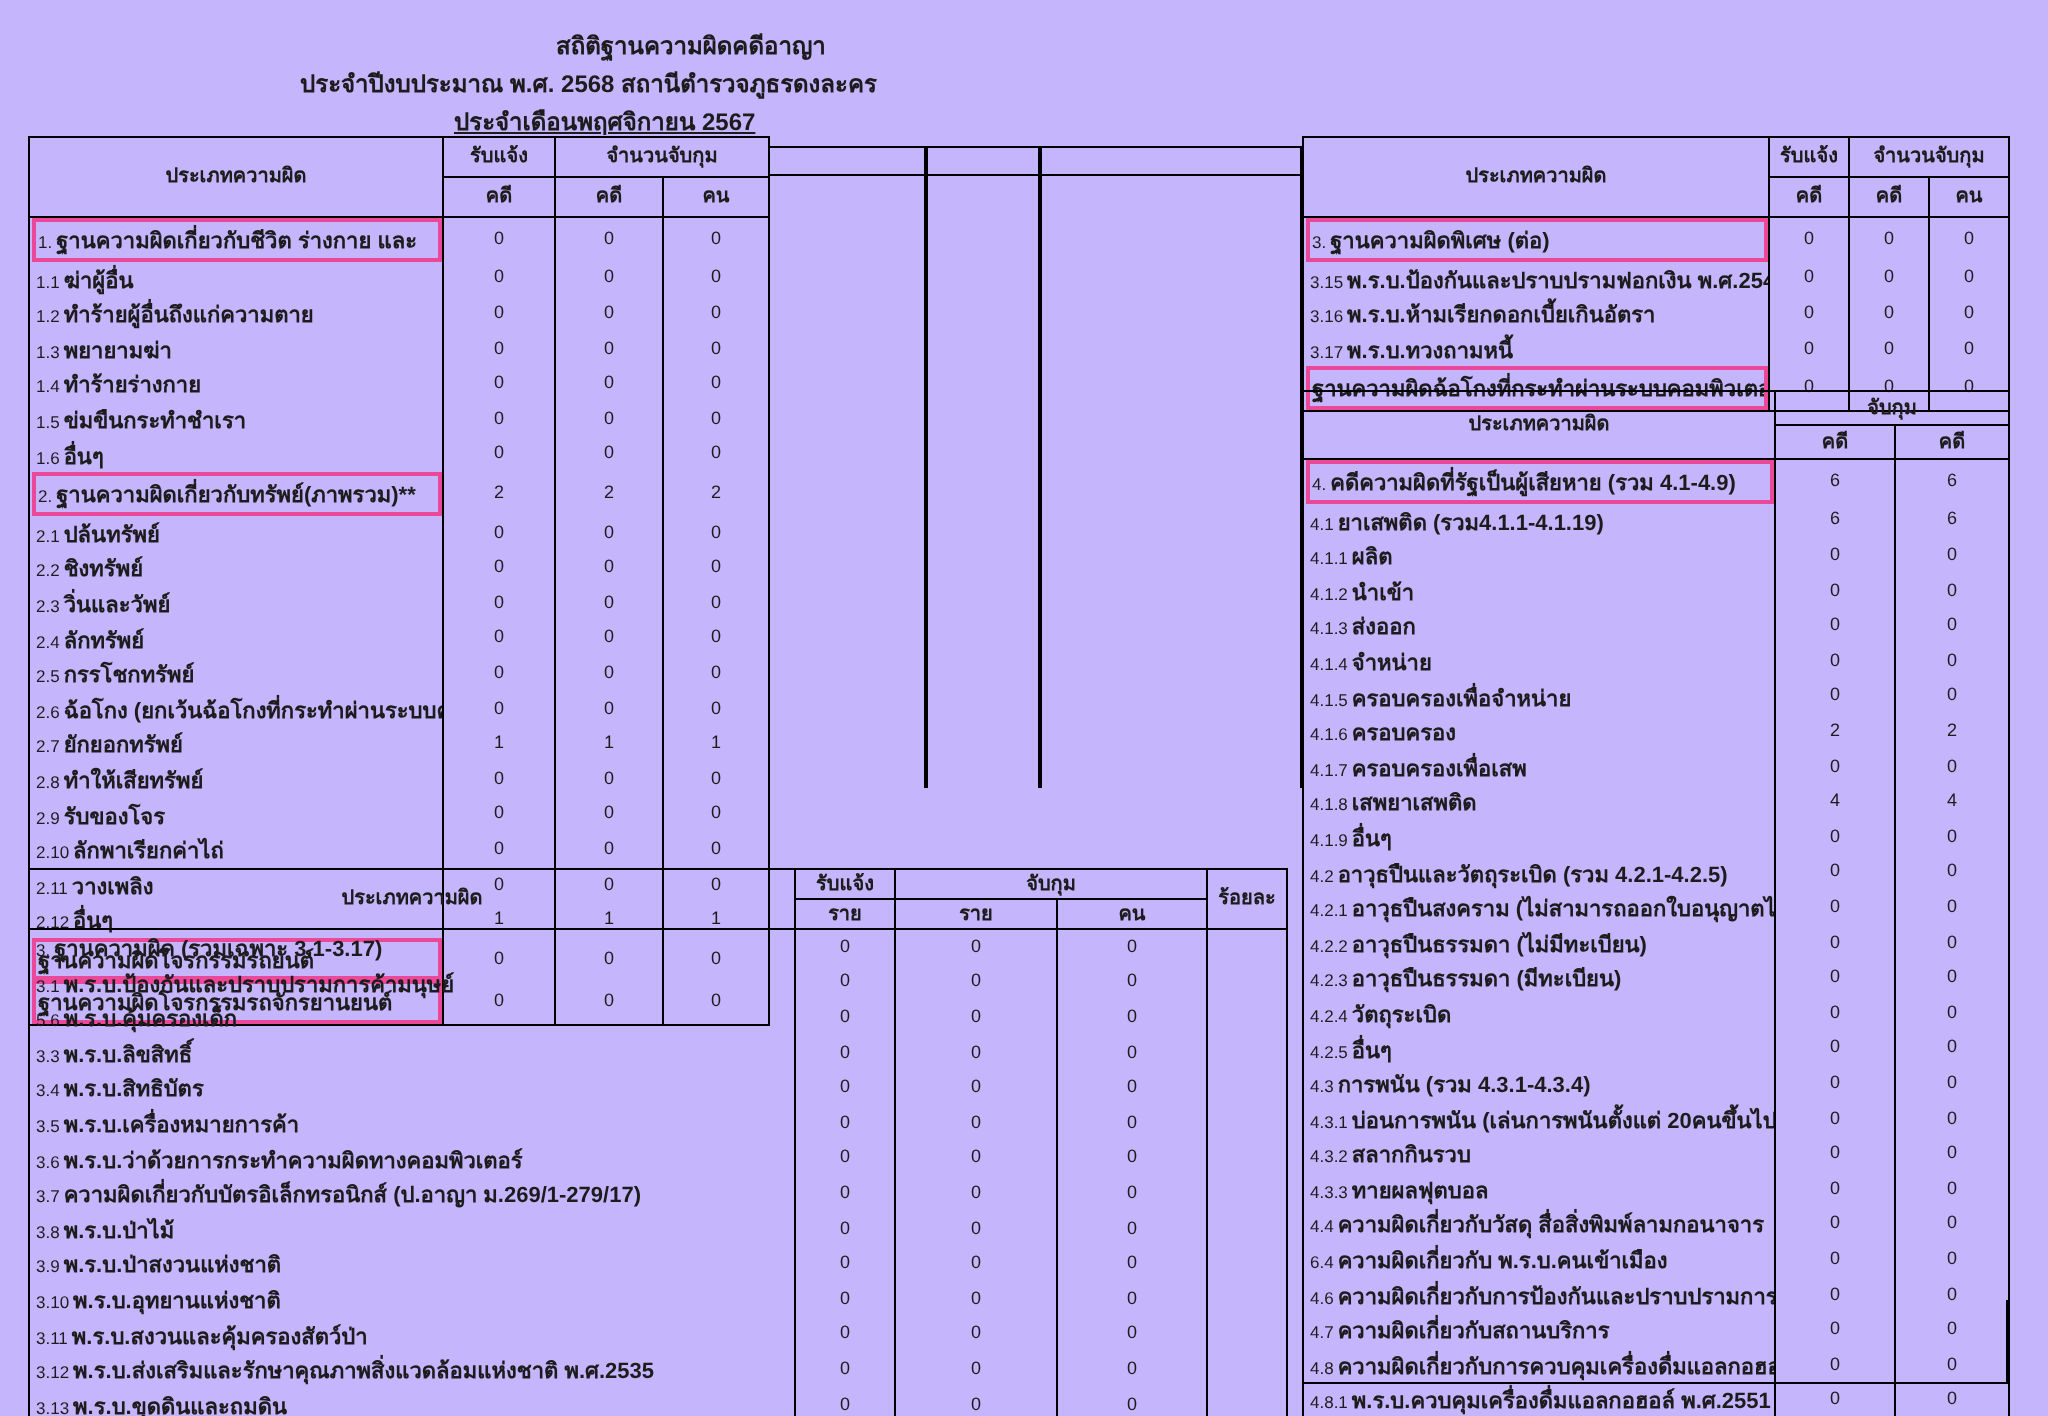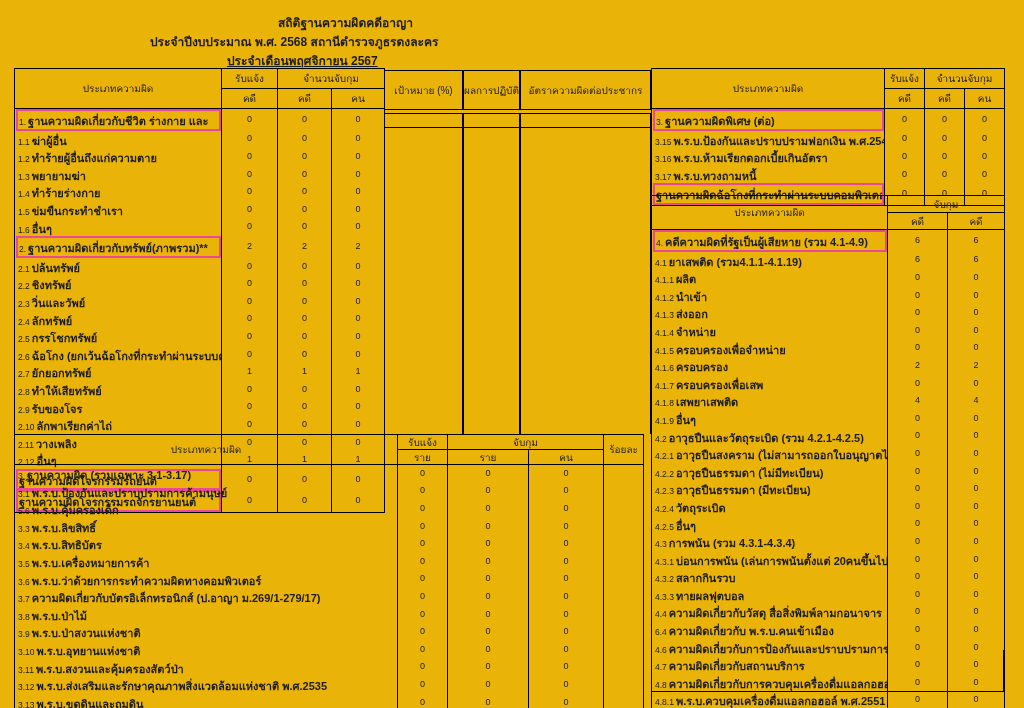--- a/index.html
+++ b/index.html
@@ -1,25 +1,25 @@
 <!DOCTYPE html>
 <html><head>
 <meta charset="utf-8">
 <style>
   html,body{margin:0;padding:0;background:#e8e8e8;}
-  #page{position:relative;width:1024px;height:708px;background:#eab308;
+  #page{position:relative;width:1024px;height:708px;background:#c4b5fd;
         font-family:"Liberation Sans","DejaVu Sans",sans-serif;color:#1c1c1c;overflow:hidden;}
   .title{position:absolute;font-size:12px;font-weight:bold;white-space:nowrap;}
   .t1{left:278px;top:13px;}
   .t2{left:150px;top:32px;text-align:right;}
   .t3{left:227px;top:51px;text-decoration:underline;}
 
   .tbl-wrap{position:absolute;}
   table{border-collapse:collapse;table-layout:fixed;width:100%;border:1px solid #000;}
-  th{border:1px solid #000;font-size:10px;font-weight:normal;padding:0;line-height:1.1;text-align:center;}
+  th{border:1px solid #000;font-size:10px;font-weight:bold;padding:0;line-height:1.1;text-align:center;}
   td{padding:0;line-height:1.1;overflow:hidden;}
   tbody td{border-left:1px solid #000;border-right:1px solid #000;}
   td.lbl{text-align:left;}
   .lblwrap{display:block;white-space:nowrap;overflow:hidden;padding-left:3px;}
   .boxed{border:2px solid #ec4899;padding-left:1px;margin-left:1px;}
   .num{font-size:8.5px;font-weight:normal;margin-right:2px;}
   .th-text{font-size:11px;font-weight:bold;}
   td.val{font-size:9px;text-align:center;vertical-align:middle;}
 
   #table-life{left:14px;top:68px;width:370px;}
@@ -254,25 +254,20 @@
             </td>
             <td class="val">0</td>
             <td class="val">0</td>
             <td class="val">0</td>
           </tr>
         </tbody>
     </table>
   </div>
 
   <div class="mid">
-    <div class="mid-grid mid-head">
-      <div class="mcell">เป้าหมาย (%)</div>
-      <div class="mcell">ผลการปฏิบัติ</div>
-      <div class="mcell">อัตราความผิดต่อประชากร</div>
-    </div>
     <div class="mid-grid mid-strip">
       <div class="mcell"></div>
       <div class="mcell"></div>
       <div class="mcell"></div>
     </div>
     <div class="mid-grid mid-tall">
       <div class="mcell"></div>
       <div class="mcell"></div>
       <div class="mcell"></div>
     </div>

